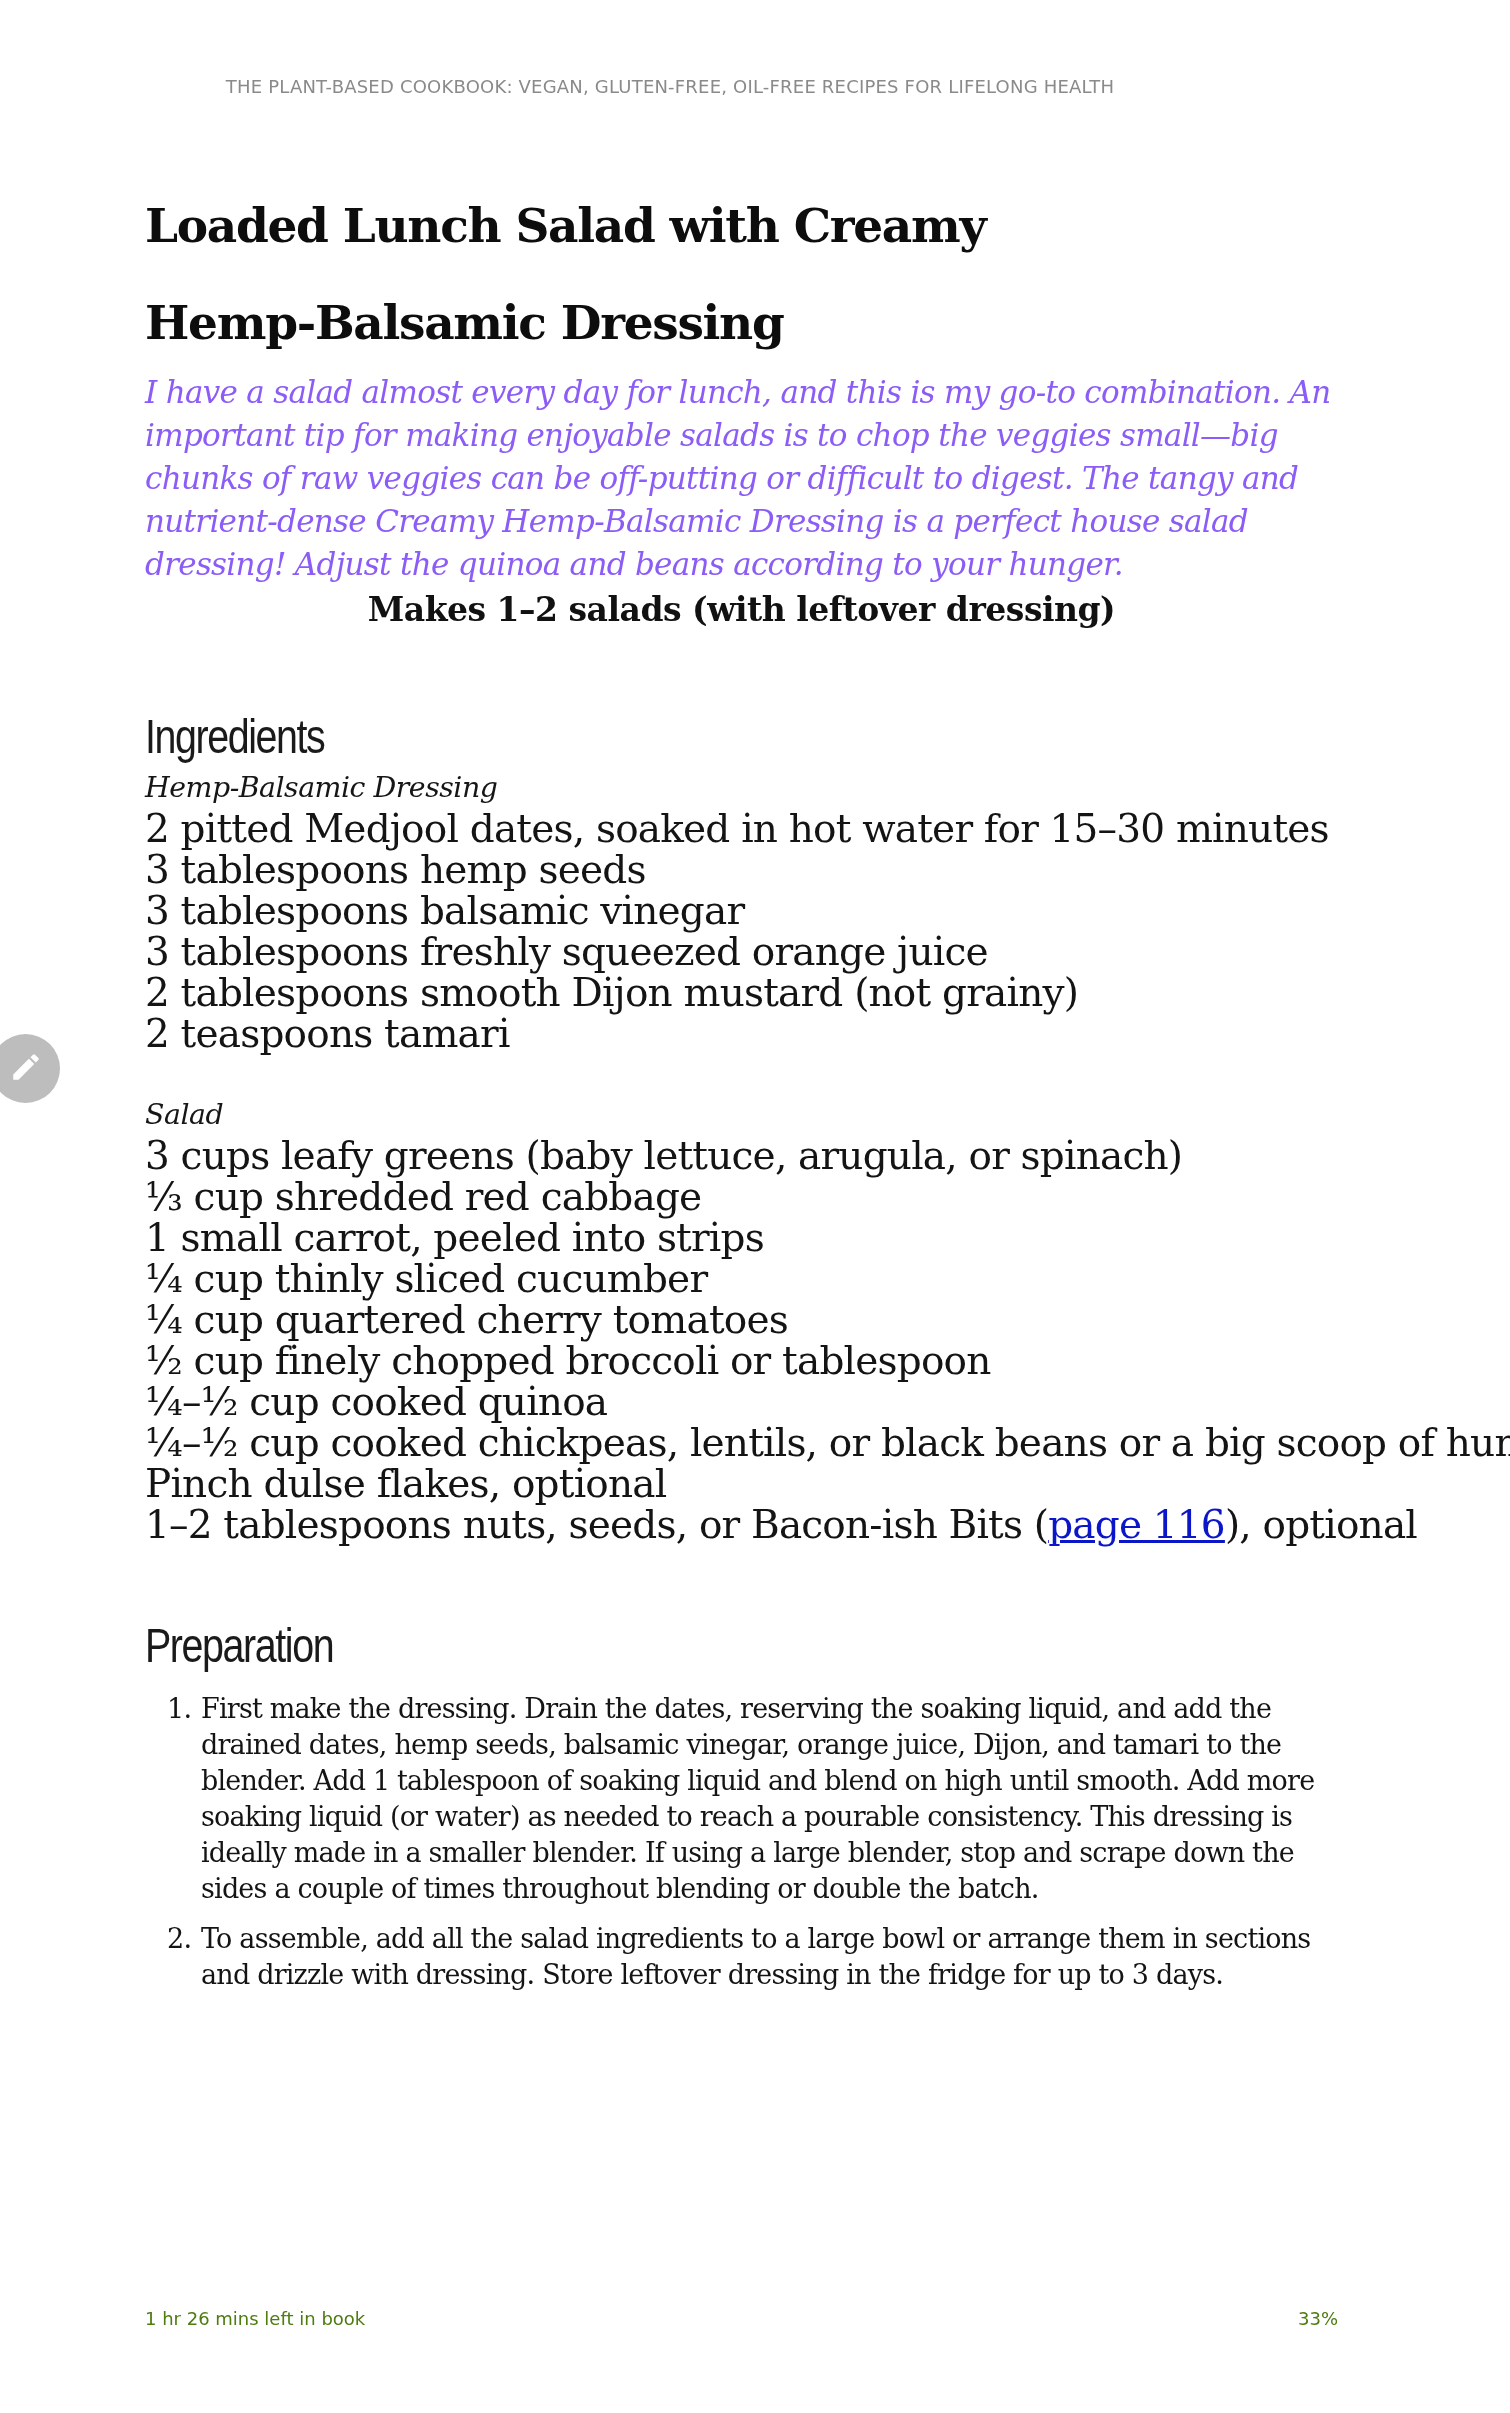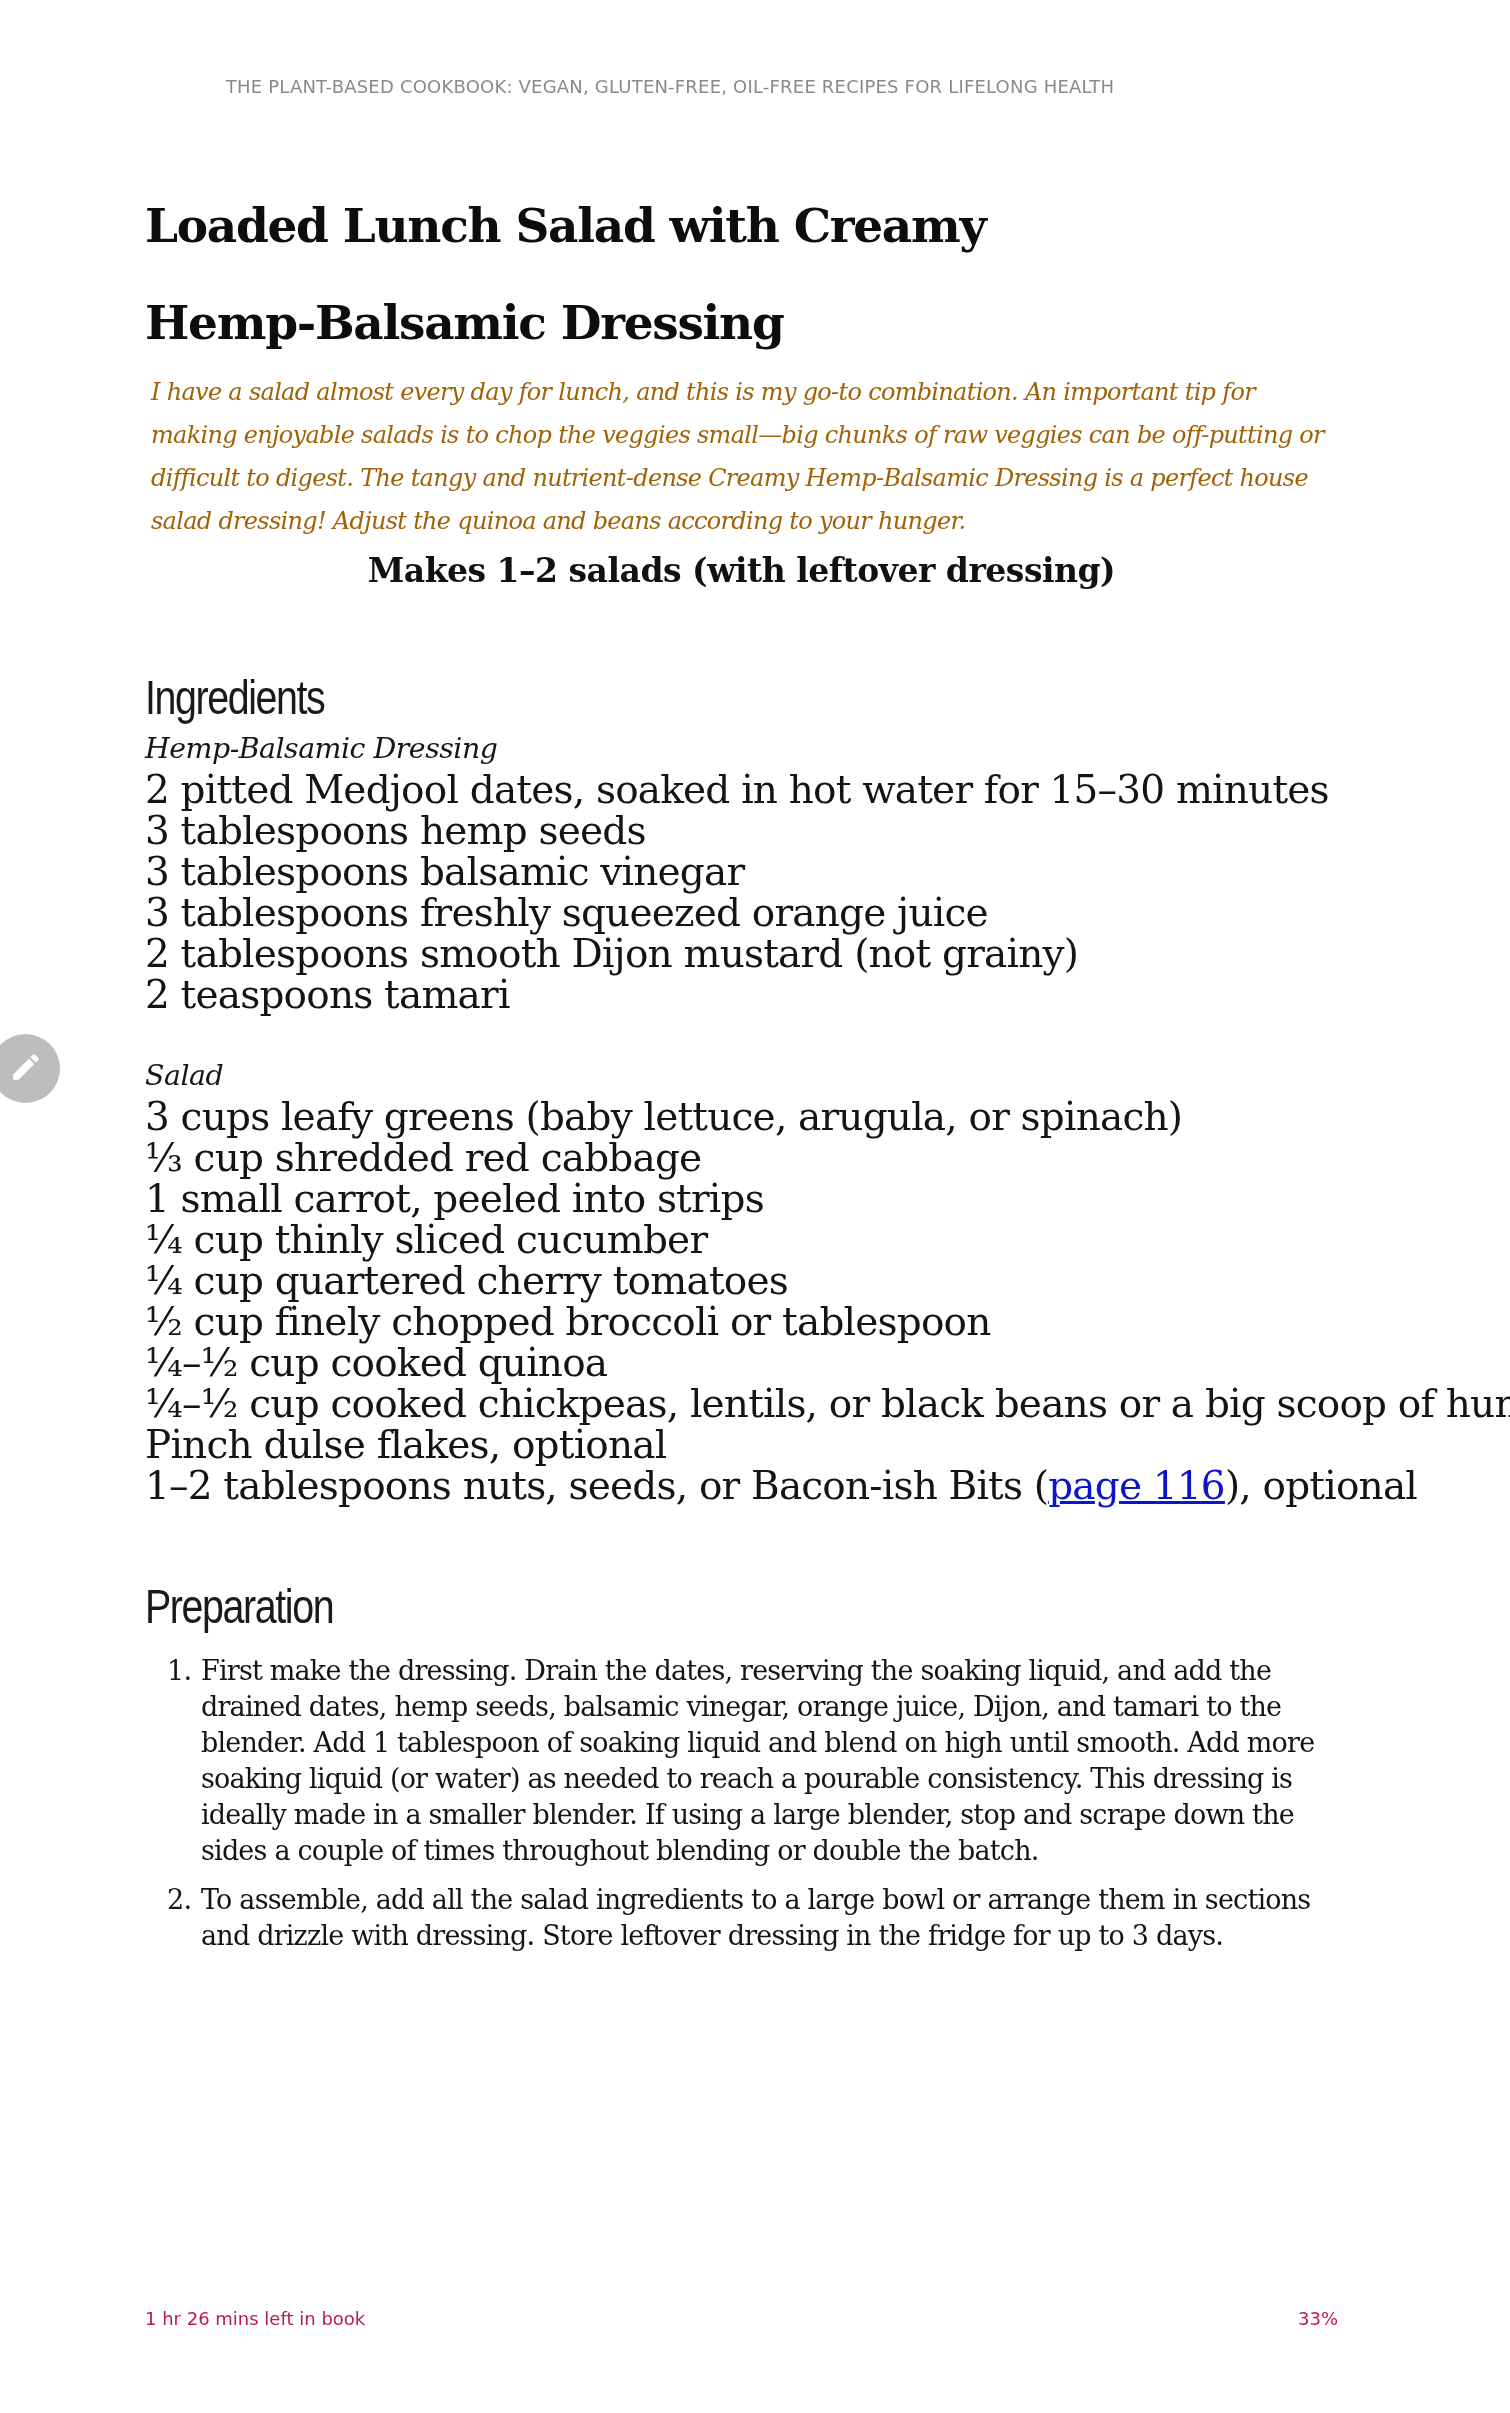--- a/index.html
+++ b/index.html
@@ -36,28 +36,28 @@
     margin: 0;
     text-align: left;
     font-family: "DejaVu Serif", "Liberation Serif", serif;
     font-weight: bold;
     font-size: 47px;
     line-height: 97px;
     letter-spacing: -1.3px;
     color: #0d0d0d;
   }
   .intro {
-    margin: 6px;
+    margin: 0;
     margin-top: 0px;
     font-family: "DejaVu Serif", "Liberation Serif", serif;
     font-style: italic;
-    font-size: 24px;
+    font-size: 31px;
     line-height: 43px;
     letter-spacing: -0.7px;
-    color: #a16207;
+    color: #8b5cf6;
   }
   .yield {
     margin: 0;
     margin-top: 1.7px;
     text-align: center;
     font-weight: bold;
     font-size: 33px;
     line-height: 43px;
     letter-spacing: -0.5px;
     color: #111;
@@ -119,21 +119,21 @@
   .steps .num {
     position: absolute;
     left: -34px;
     top: 0;
   }
   .footer-left, .footer-right {
     position: absolute;
     top: 2308px;
     font-family: "DejaVu Sans", "Liberation Sans", sans-serif;
     font-size: 18px;
-    color: #be185d;
+    color: #4d7c0f;
   }
   .footer-left { left: 145px; }
   .footer-right { right: 172px; }
   .pencil-button {
     position: absolute;
     left: -8.6px;
     top: 1034px;
     width: 69px;
     height: 69px;
     border-radius: 50%;

